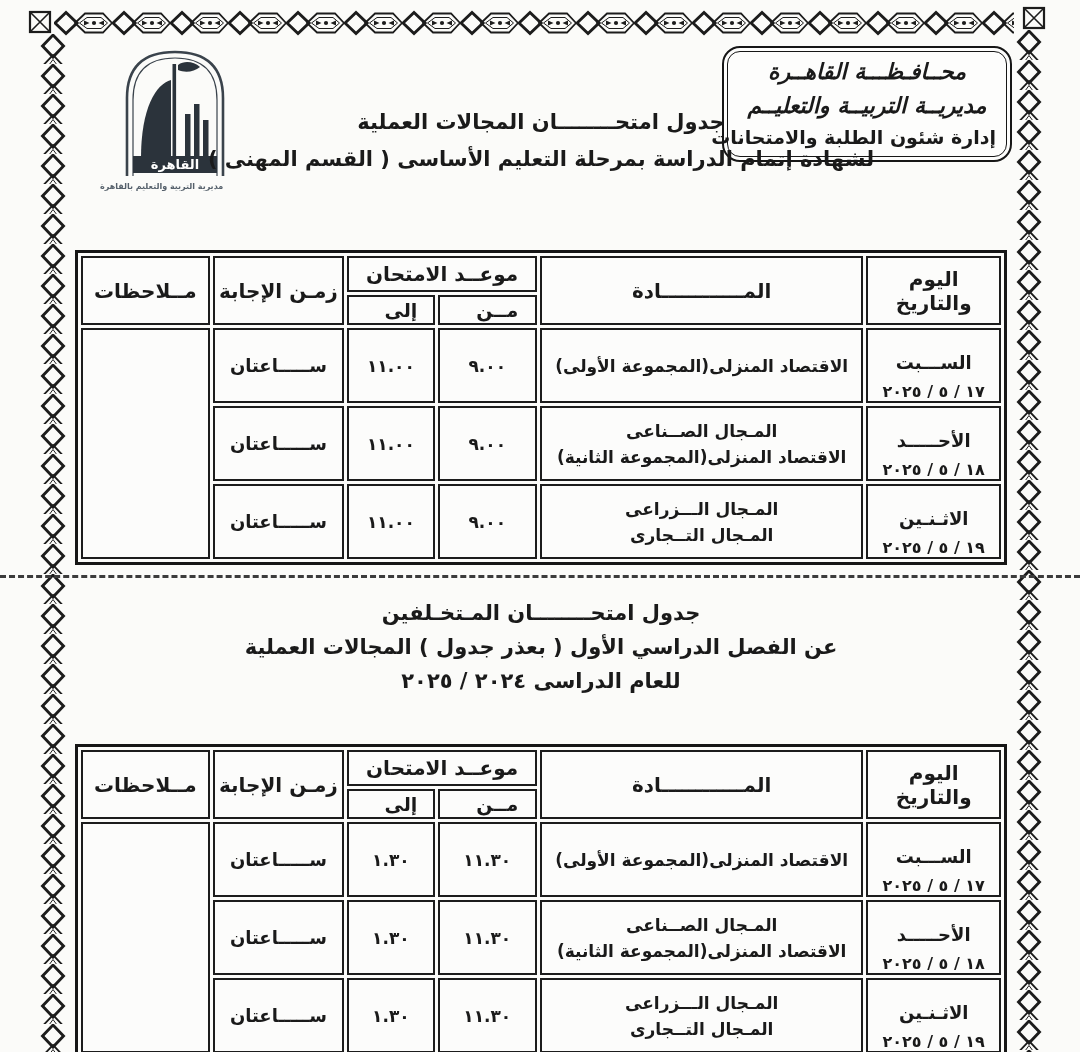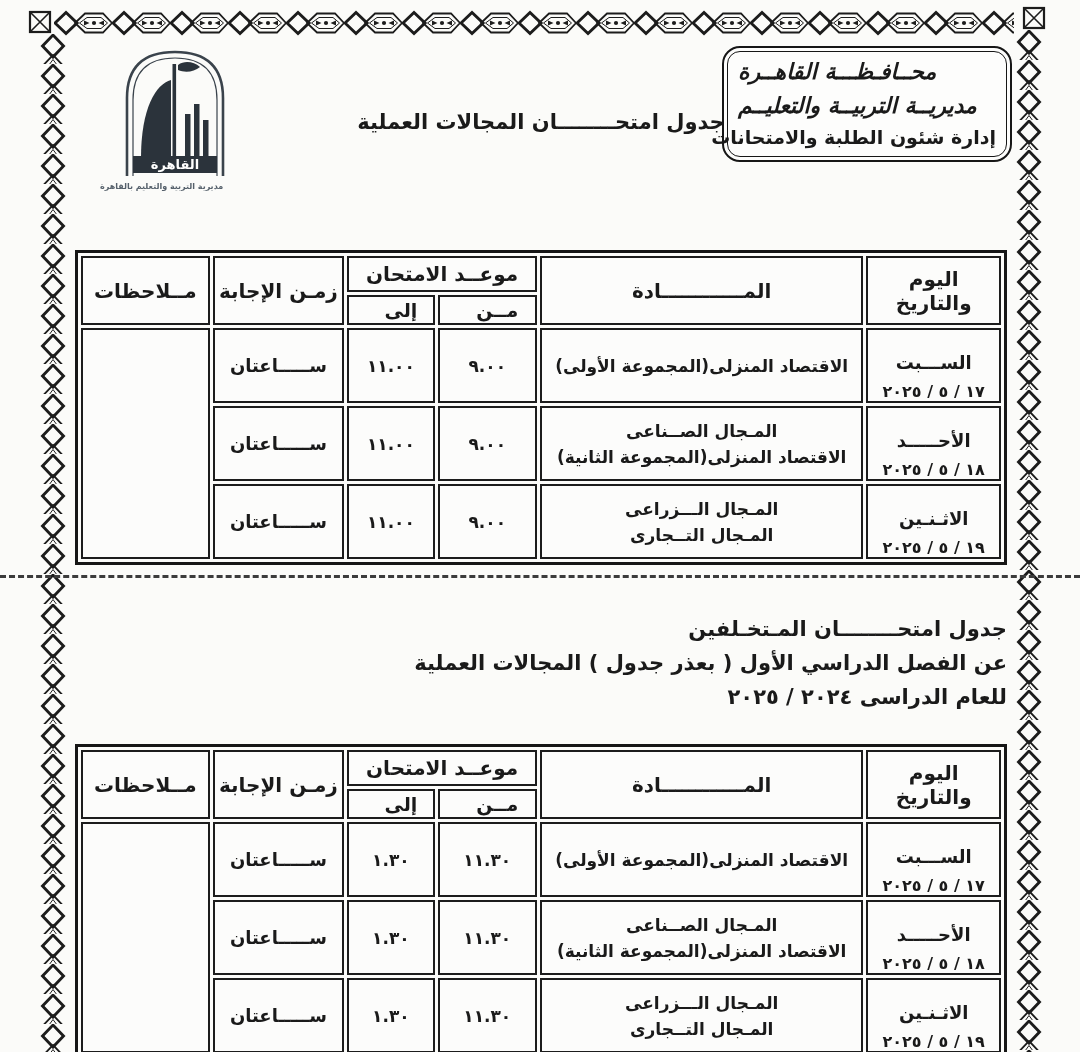--- a/index.html
+++ b/index.html
@@ -28,34 +28,34 @@
   
   .org-box {
     position:absolute; top:46px; left:722px; width:290px; height:116px;
     border:2.5px solid #161616; border-radius:18px; background:#fdfdfc;
     padding:3px;
   }
   .org-inner {
     width:100%; height:100%;
     border:1.5px solid #161616; border-radius:13px;
     display:flex; flex-direction:column; justify-content:center;
-    text-align:left; padding:2px 10px;
+    text-align:center; padding:2px 10px;
   }
   .org-line { font-weight:bold; line-height:1.55; white-space:nowrap; }
   .org-cal  { font-size:22px; font-style:italic; letter-spacing:.5px; }
   .org-plain{ font-size:19px; }
 
   
   .logo { position:absolute; top:38px; left:100px; width:156px; height:158px; text-align:left; }
   .logo-caption { font-size:8px; color:#55606b; font-weight:bold; margin-top:-2px; letter-spacing:.3px; }
 
   
   .title-block { position:absolute; left:75px; width:932px; text-align:center; font-weight:bold; }
   .tb1 { top:104px; }
-  .tb2 { top:612px;text-align:right; }
+  .tb2 { top:596px; }
   .title-line { font-size:21px; line-height:37px; white-space:nowrap; }
   .tb2 .title-line { line-height:34px; }
 
   
   .dashed-sep { position:absolute; top:575px; left:0; width:1080px; border-top:3.5px dashed #3c3c3c; }
 
   
   table.sched {
     position:absolute; left:75px; width:932px;
     border-collapse:separate; border-spacing:3px;
@@ -143,20 +143,21 @@
       <rect x="94" y="66" width="5.5" height="54" fill="#2b333b"></rect>
       <rect x="103" y="82" width="5.5" height="38" fill="#2b333b"></rect>
       <rect x="33" y="118" width="84" height="17" fill="#2b333b"></rect>
       <text x="75" y="131" text-anchor="middle" font-size="13" font-weight="bold" fill="#ffffff" font-family="DejaVu Sans, sans-serif">القاهرة</text>
     </svg>
     <div class="logo-caption">مديرية التربية والتعليم بالقاهرة</div>
   </div>
 
   <div class="title-block tb1">
     <div class="title-line">جدول امتحــــــــان المجالات العملية</div>
+    <div class="title-line">لشهادة إتمام الدراسة بمرحلة التعليم الأساسى ( القسم المهنى )</div>
   </div>
 
   <table class="sched t1">
     <colgroup>
         <col class="w-day">
         <col class="w-subj">
         <col class="w-from">
         <col class="w-to">
         <col class="w-dur">
         <col class="w-notes">

